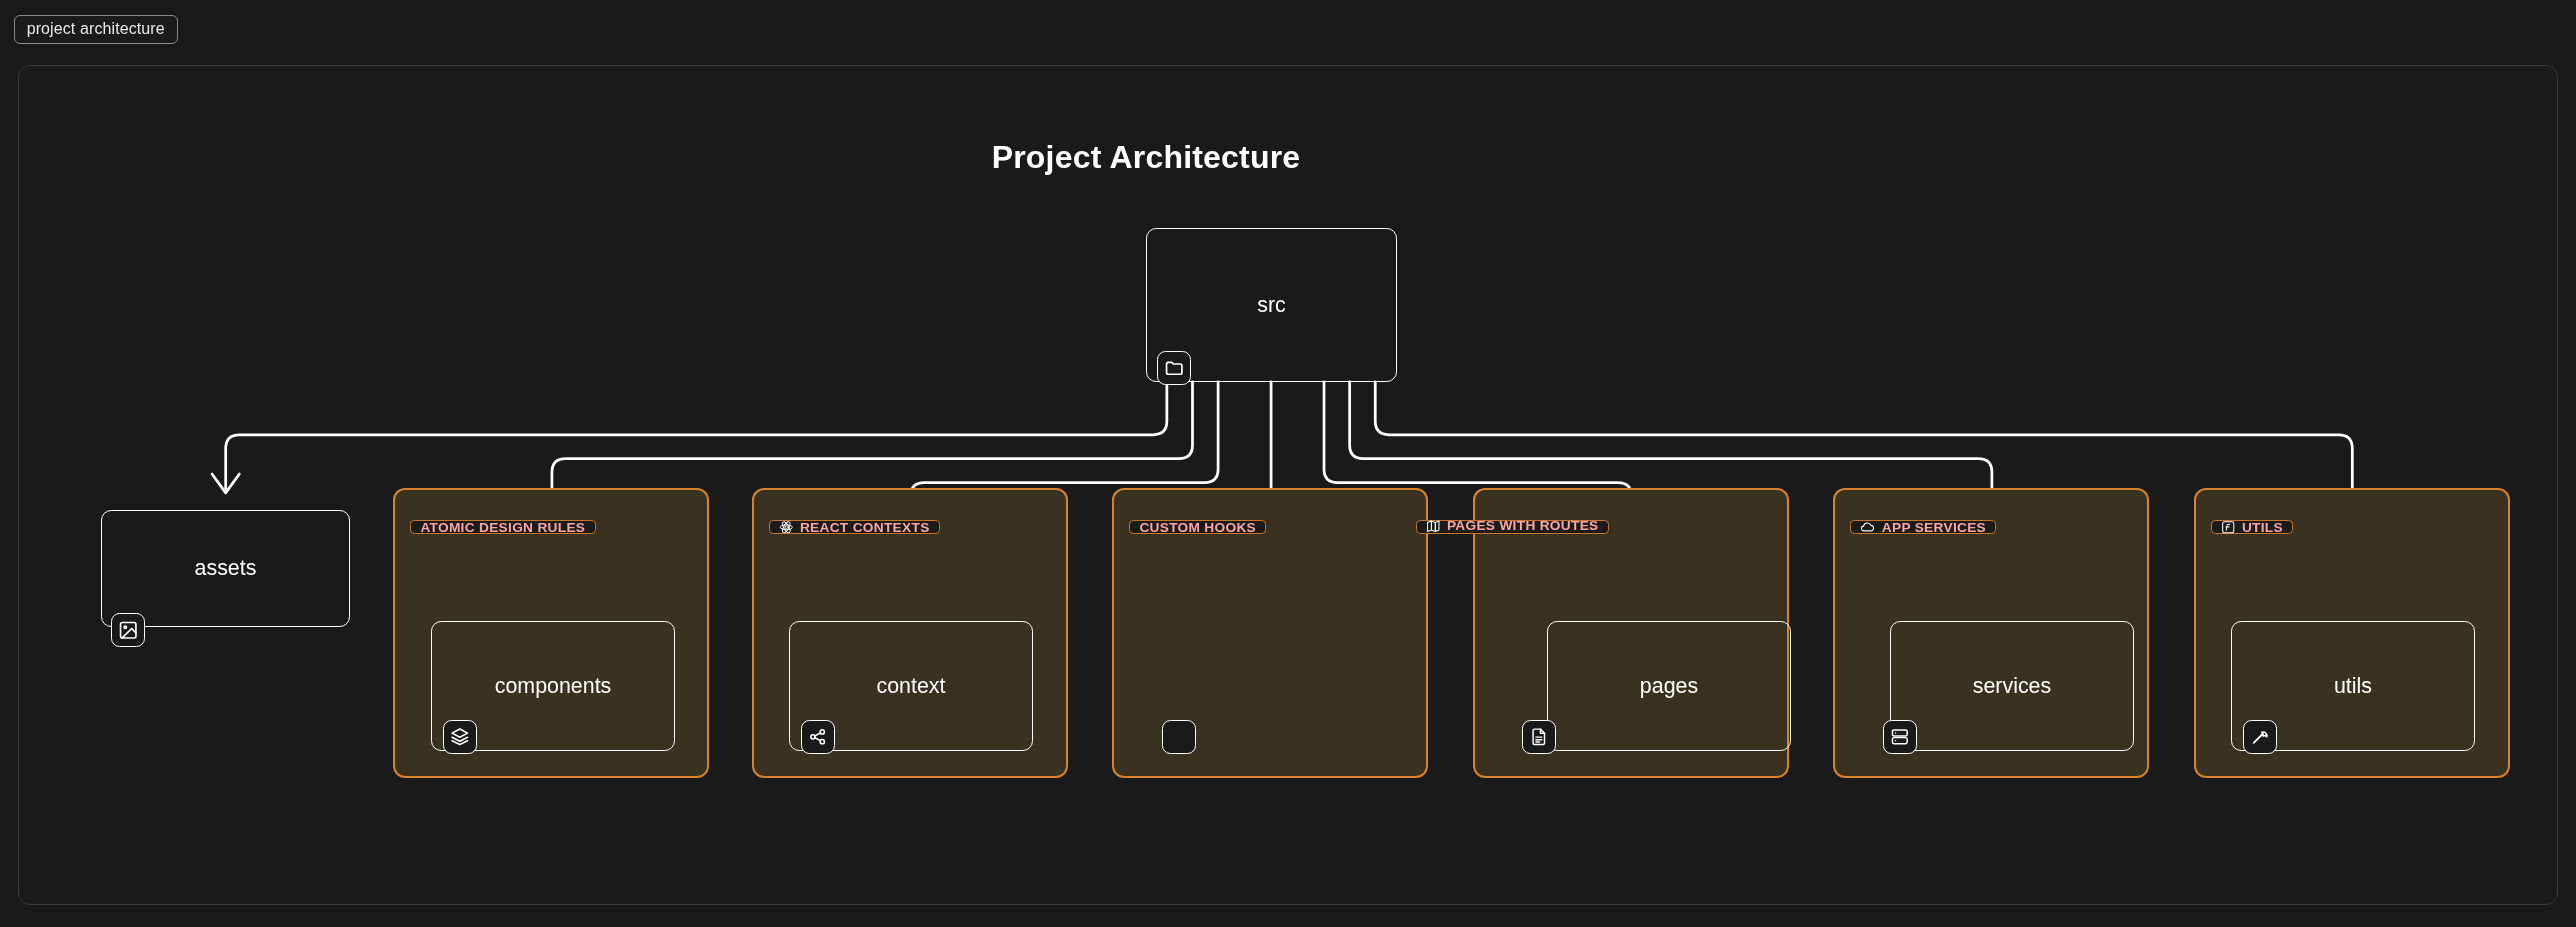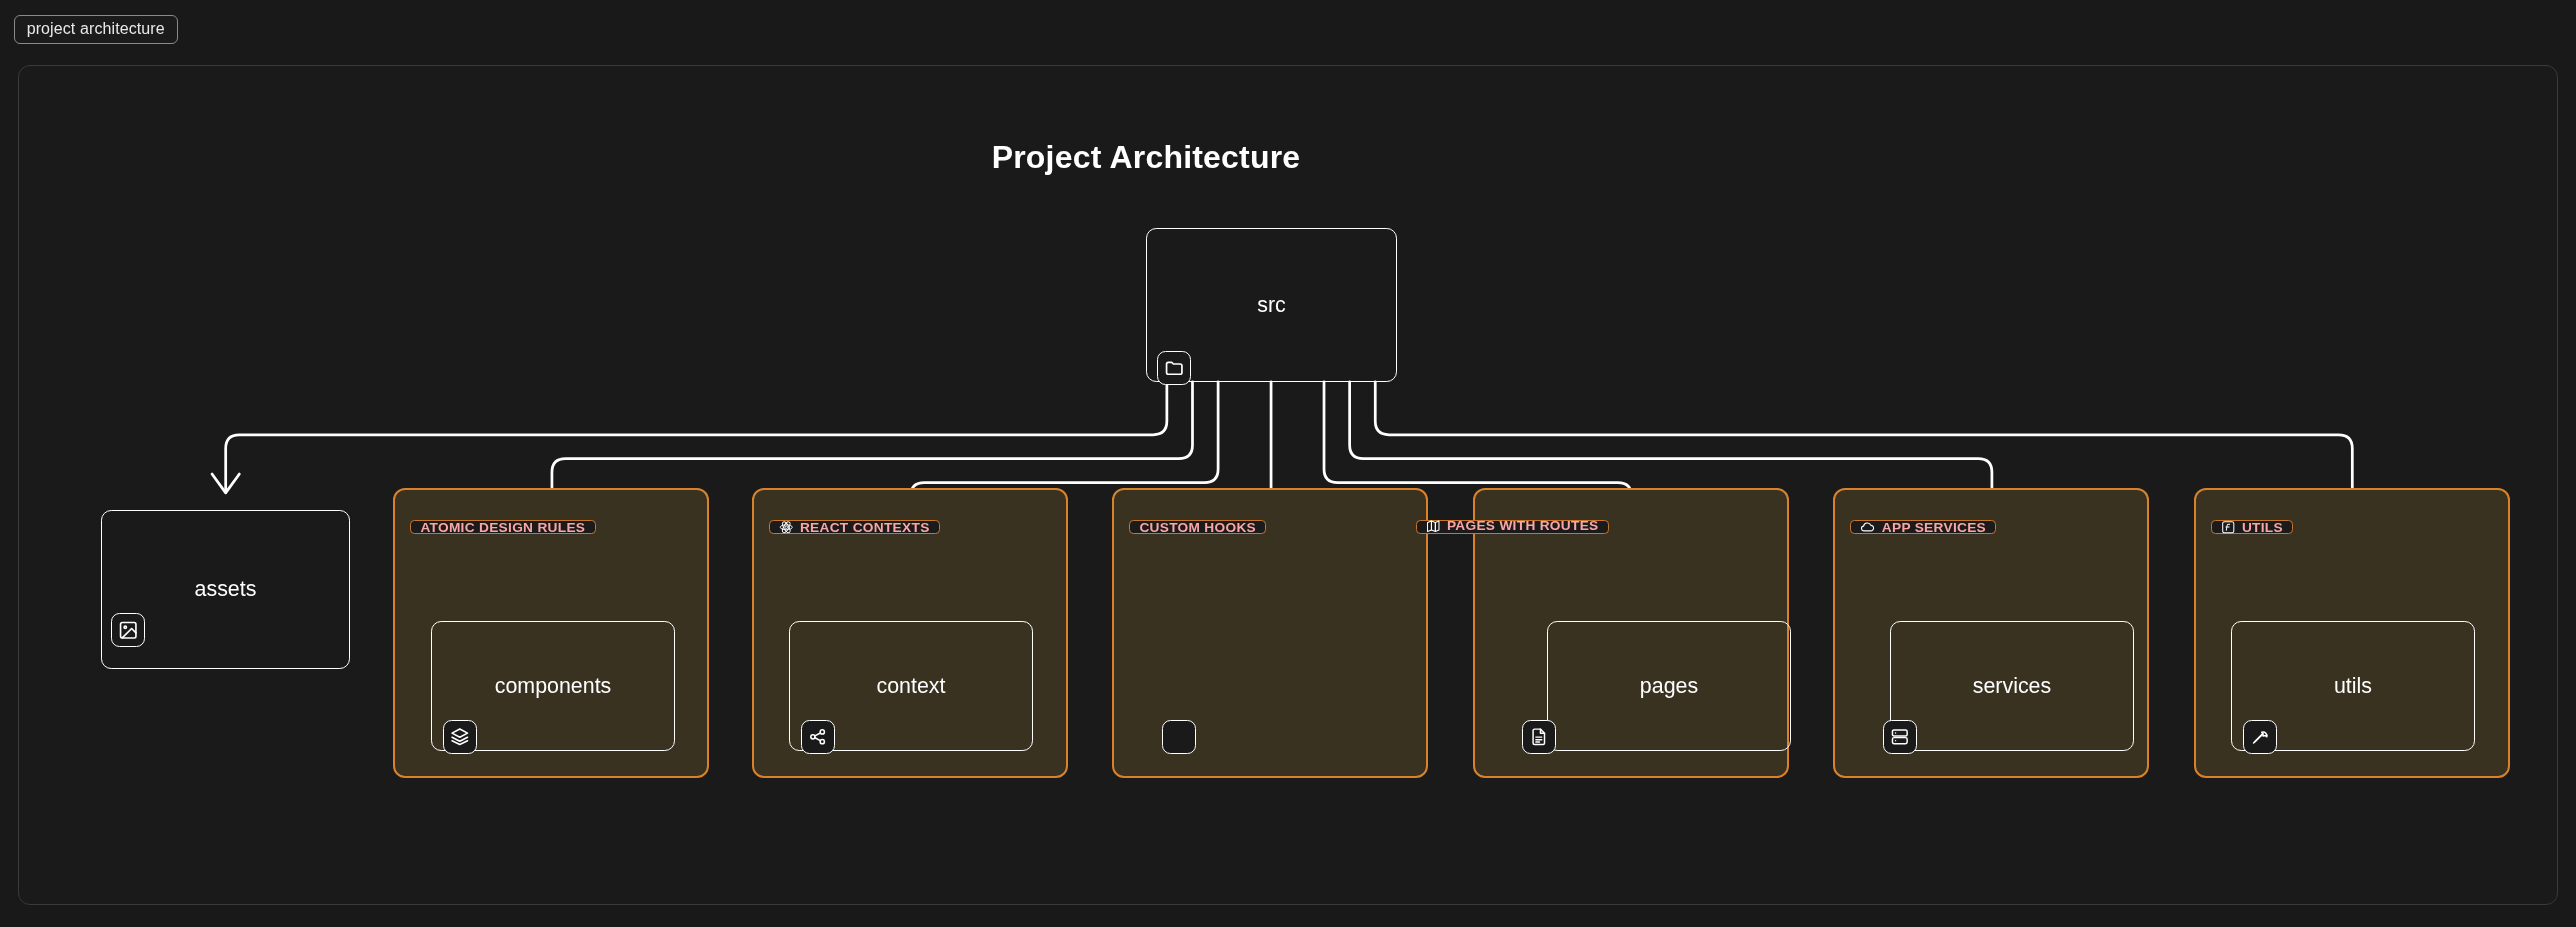--- a/index.html
+++ b/index.html
@@ -172,21 +172,21 @@
 
   <div class="node" style="left:1127px; top:162px; width:251px; height:154px;">
     <span class="node-label">src</span>
   </div>
   <div class="badge" style="left:1138px; top:285px;">
     <svg width="20.5" height="20.5" viewBox="0 0 24 24" fill="none" stroke="#fff" stroke-width="2" stroke-linecap="round" stroke-linejoin="round">
       <path d="M3 7a2 2 0 0 1 2-2h4l2 2h8a2 2 0 0 1 2 2v8a2 2 0 0 1-2 2H5a2 2 0 0 1-2-2z"></path>
     </svg>
   </div>
 
-  <div class="node" style="left:82px; top:444px; width:249px; height:159px;">
+  <div class="node" style="left:82px; top:444px; width:249px; height:117px;">
     <span class="node-label">assets</span>
   </div>
   <div class="badge" style="left:92px; top:547px;">
     <svg width="20.5" height="20.5" viewBox="0 0 24 24" fill="none" stroke="#fff" stroke-width="1.9" stroke-linecap="round" stroke-linejoin="round">
       <rect x="3" y="3" width="18" height="18" rx="2"></rect>
       <circle cx="8.5" cy="8.5" r="1.4"></circle>
       <path d="M21 15l-5-5L5 21"></path>
     </svg>
   </div>
 

